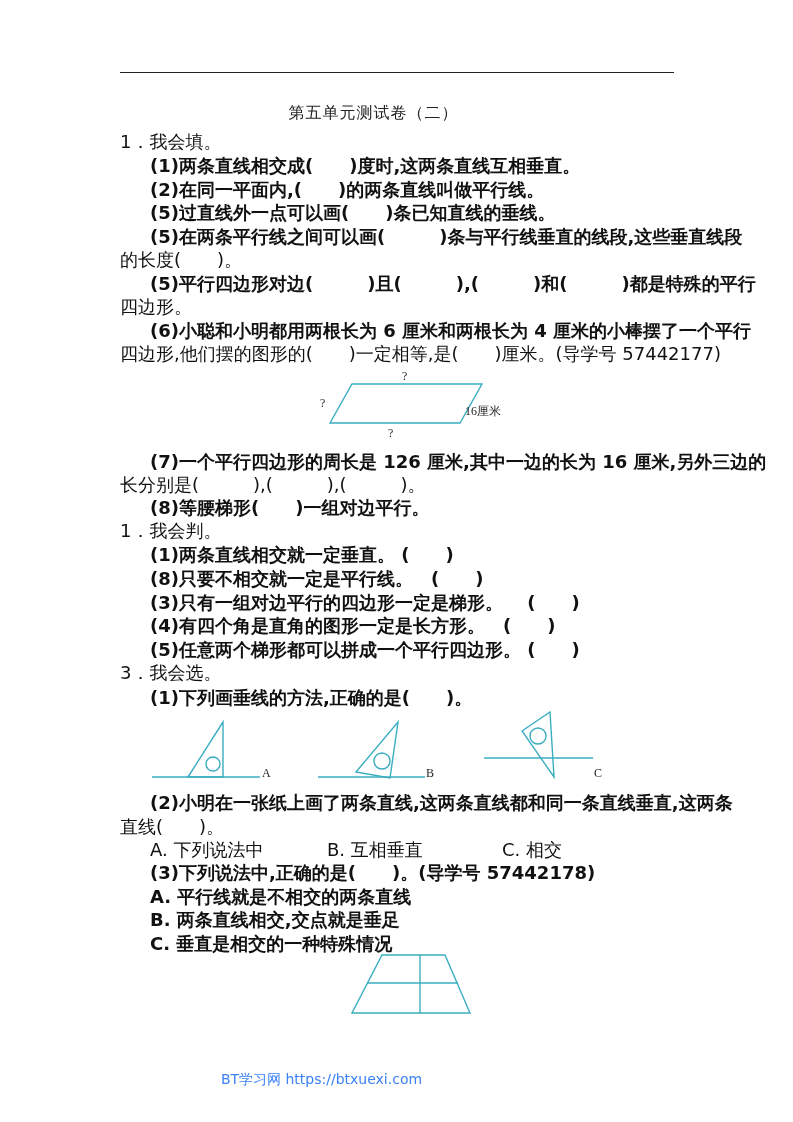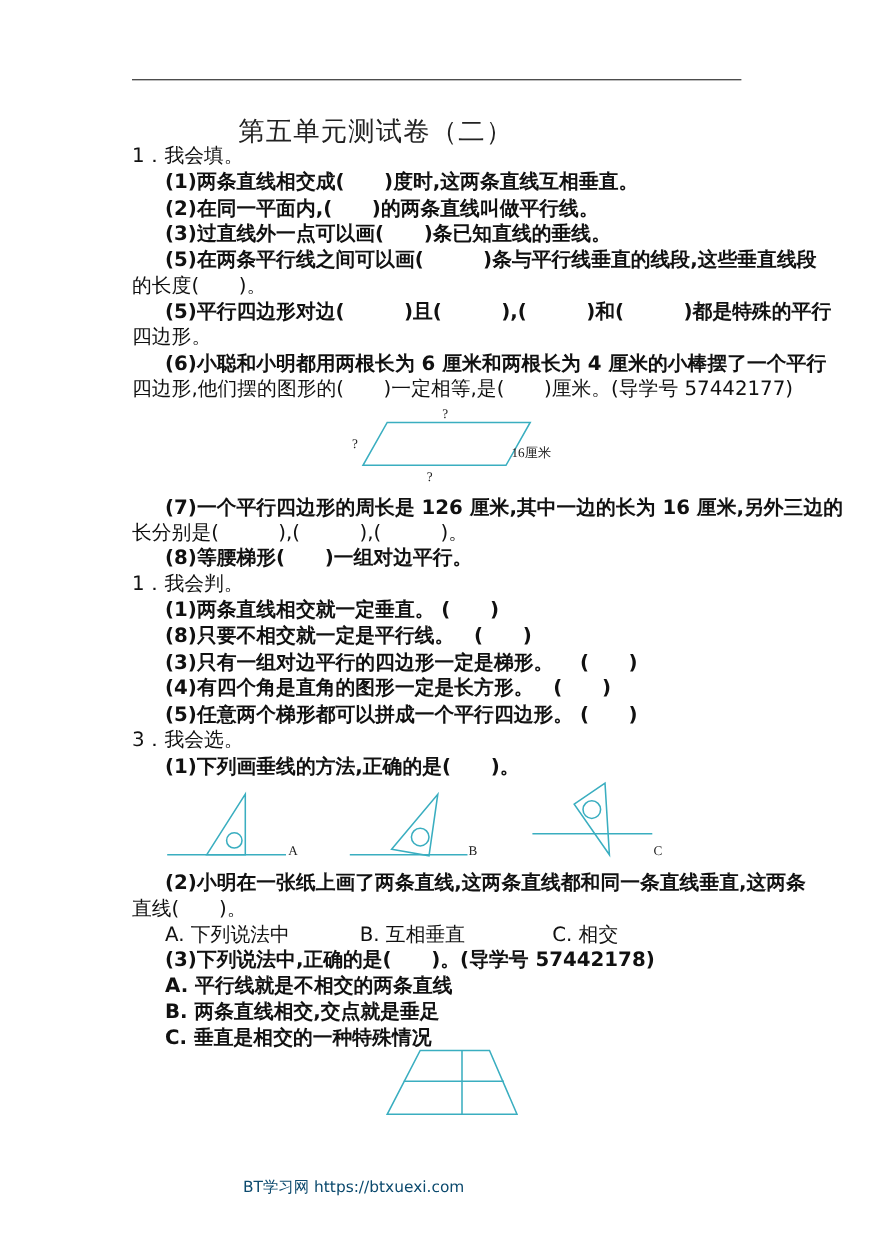--- a/index.html
+++ b/index.html
@@ -1,39 +1,39 @@
 <!DOCTYPE html>
 <html><head>
 <meta charset="utf-8">
 <style>
   html, body { margin:0; padding:0; background:#ffffff; }
   body { width:793px; height:1122px; position:relative; overflow:hidden;
          font-family:"DejaVu Sans","Liberation Sans",sans-serif; color:#111; }
   .rule { position:absolute; left:120px; top:72px; width:554px; height:1px; background:#222; }
   .title { position:absolute; left:0; width:683px; top:103px; text-align:center;
-           font-family:"DejaVu Serif","Liberation Serif",serif; font-size:24px; color:#222; letter-spacing:1px; }
+           font-family:"DejaVu Serif","Liberation Serif",serif; font-size:16px; color:#222; letter-spacing:1px;padding-left:32px; }
   .line { position:absolute; font-size:18px; line-height:20px; white-space:nowrap; }
   .l0 { left:120px; }
   .l1 { left:150px;font-weight:bold; }
   .foot { position:absolute; left:0; width:643px; top:1071px; text-align:center;
-          font-size:14px; color:#0c4a6e; }
+          font-size:14px; color:#3b82f6; }
   svg { position:absolute; overflow:visible; }
   .fig-stroke { stroke:#3aaec0; stroke-width:1.4; fill:none; }
   .fig-label { font-family:"Liberation Serif","DejaVu Serif",serif; font-size:12px; fill:#222; }
 </style>
 </head>
 <body>
 
 <div class="rule"></div>
 <div class="title">第五单元测试卷（二）</div>
 
 <div class="line l0" style="top:132px">1．我会填。</div>
 <div class="line l1" style="top:156px">(1)两条直线相交成(　　)度时,这两条直线互相垂直。</div>
 <div class="line l1" style="top:180px">(2)在同一平面内,(　　)的两条直线叫做平行线。</div>
-<div class="line l1" style="top:203px">(3)过直线外一点可以画(　　)条已知直线的垂线。</div>
+<div class="line l1" style="top:203px">(5)过直线外一点可以画(　　)条已知直线的垂线。</div>
 <div class="line l1" style="top:227px">(5)在两条平行线之间可以画(　　　)条与平行线垂直的线段,这些垂直线段</div>
 <div class="line l0" style="top:250px">的长度(　　)。</div>
 <div class="line l1" style="top:274px">(5)平行四边形对边(　　　)且(　　　),(　　　)和(　　　)都是特殊的平行</div>
 <div class="line l0" style="top:297px">四边形。</div>
 <div class="line l1" style="top:321px">(6)小聪和小明都用两根长为 6 厘米和两根长为 4 厘米的小棒摆了一个平行</div>
 <div class="line l0" style="top:344px">四边形,他们摆的图形的(　　)一定相等,是(　　)厘米。(导学号 57442177)</div>
 
 <svg style="left:300px;top:365px;width:230px;height:80px" viewBox="0 0 230 80">
   <polygon class="fig-stroke" points="52,19 182,19 160,58 30,58"></polygon>
   <text class="fig-label" x="102" y="15">?</text>

